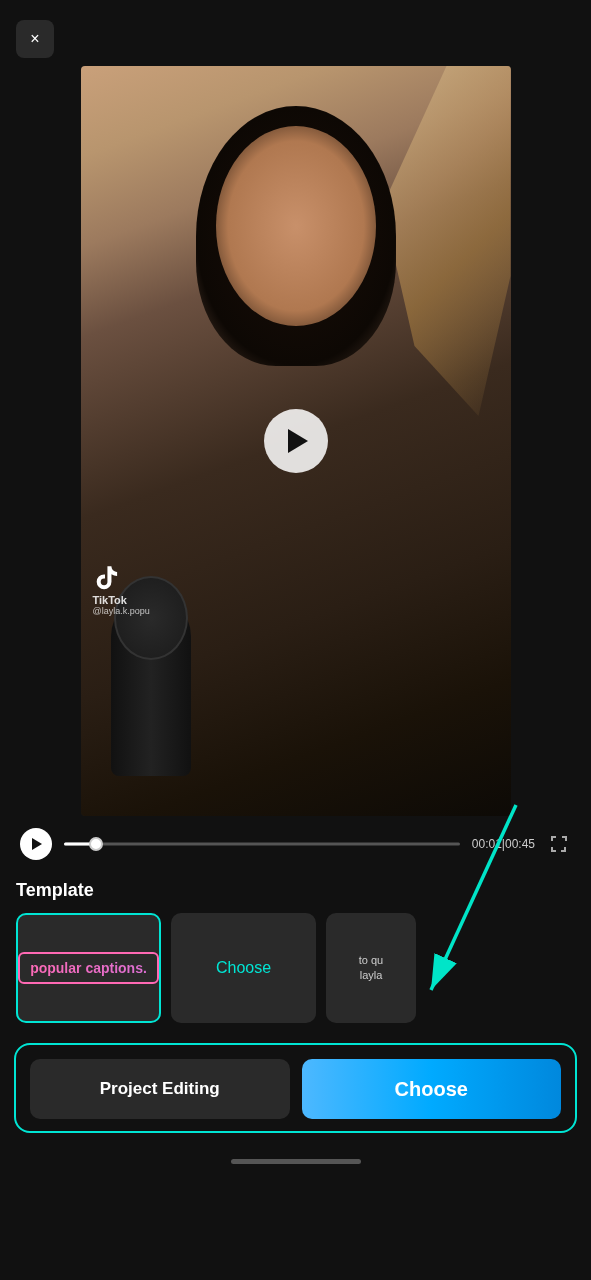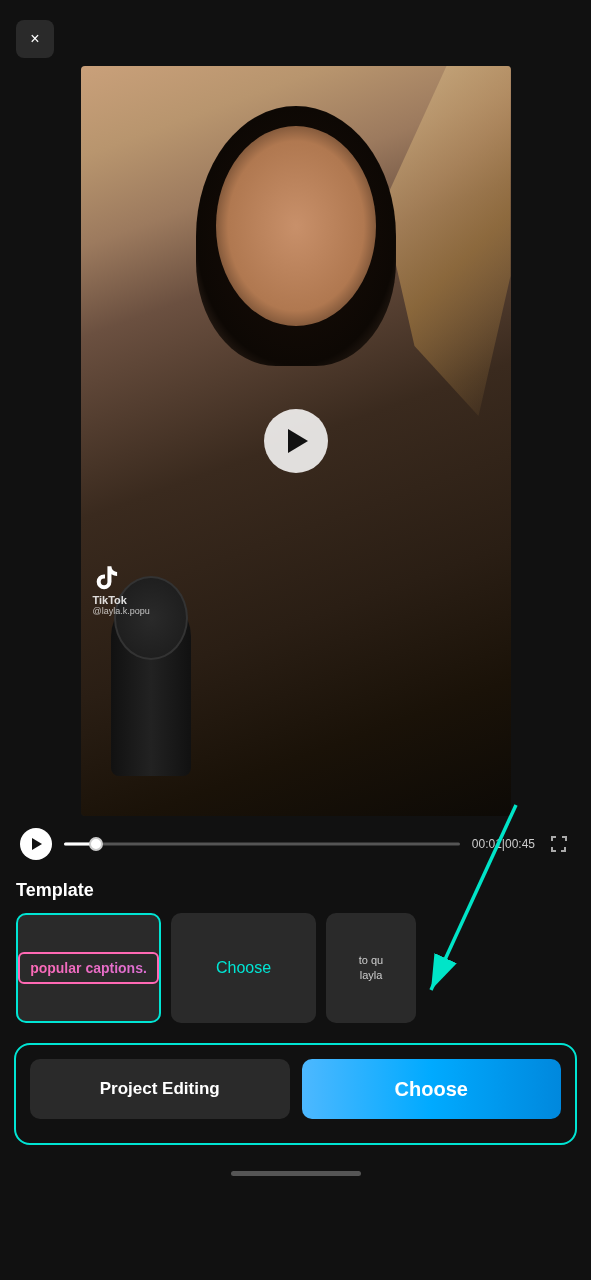--- a/index.html
+++ b/index.html
@@ -331,21 +331,21 @@
       font-size: 11px;
       color: #ccc;
       text-align: center;
       padding: 8px;
       line-height: 1.4;
     }
 
     
     .bottom-bar {
       width: 100%;
-      padding: 14px 14px 24px 14px;
+      padding: 14px 14px 12px 14px;
       display: flex;
       gap: 12px;
       border: 2.5px solid #00e5d4;
       border-radius: 16px;
       margin: 8px 14px 22px 14px;
       width: calc(100% - 28px);
     }
 
     .project-editing-btn {
       flex: 1;

